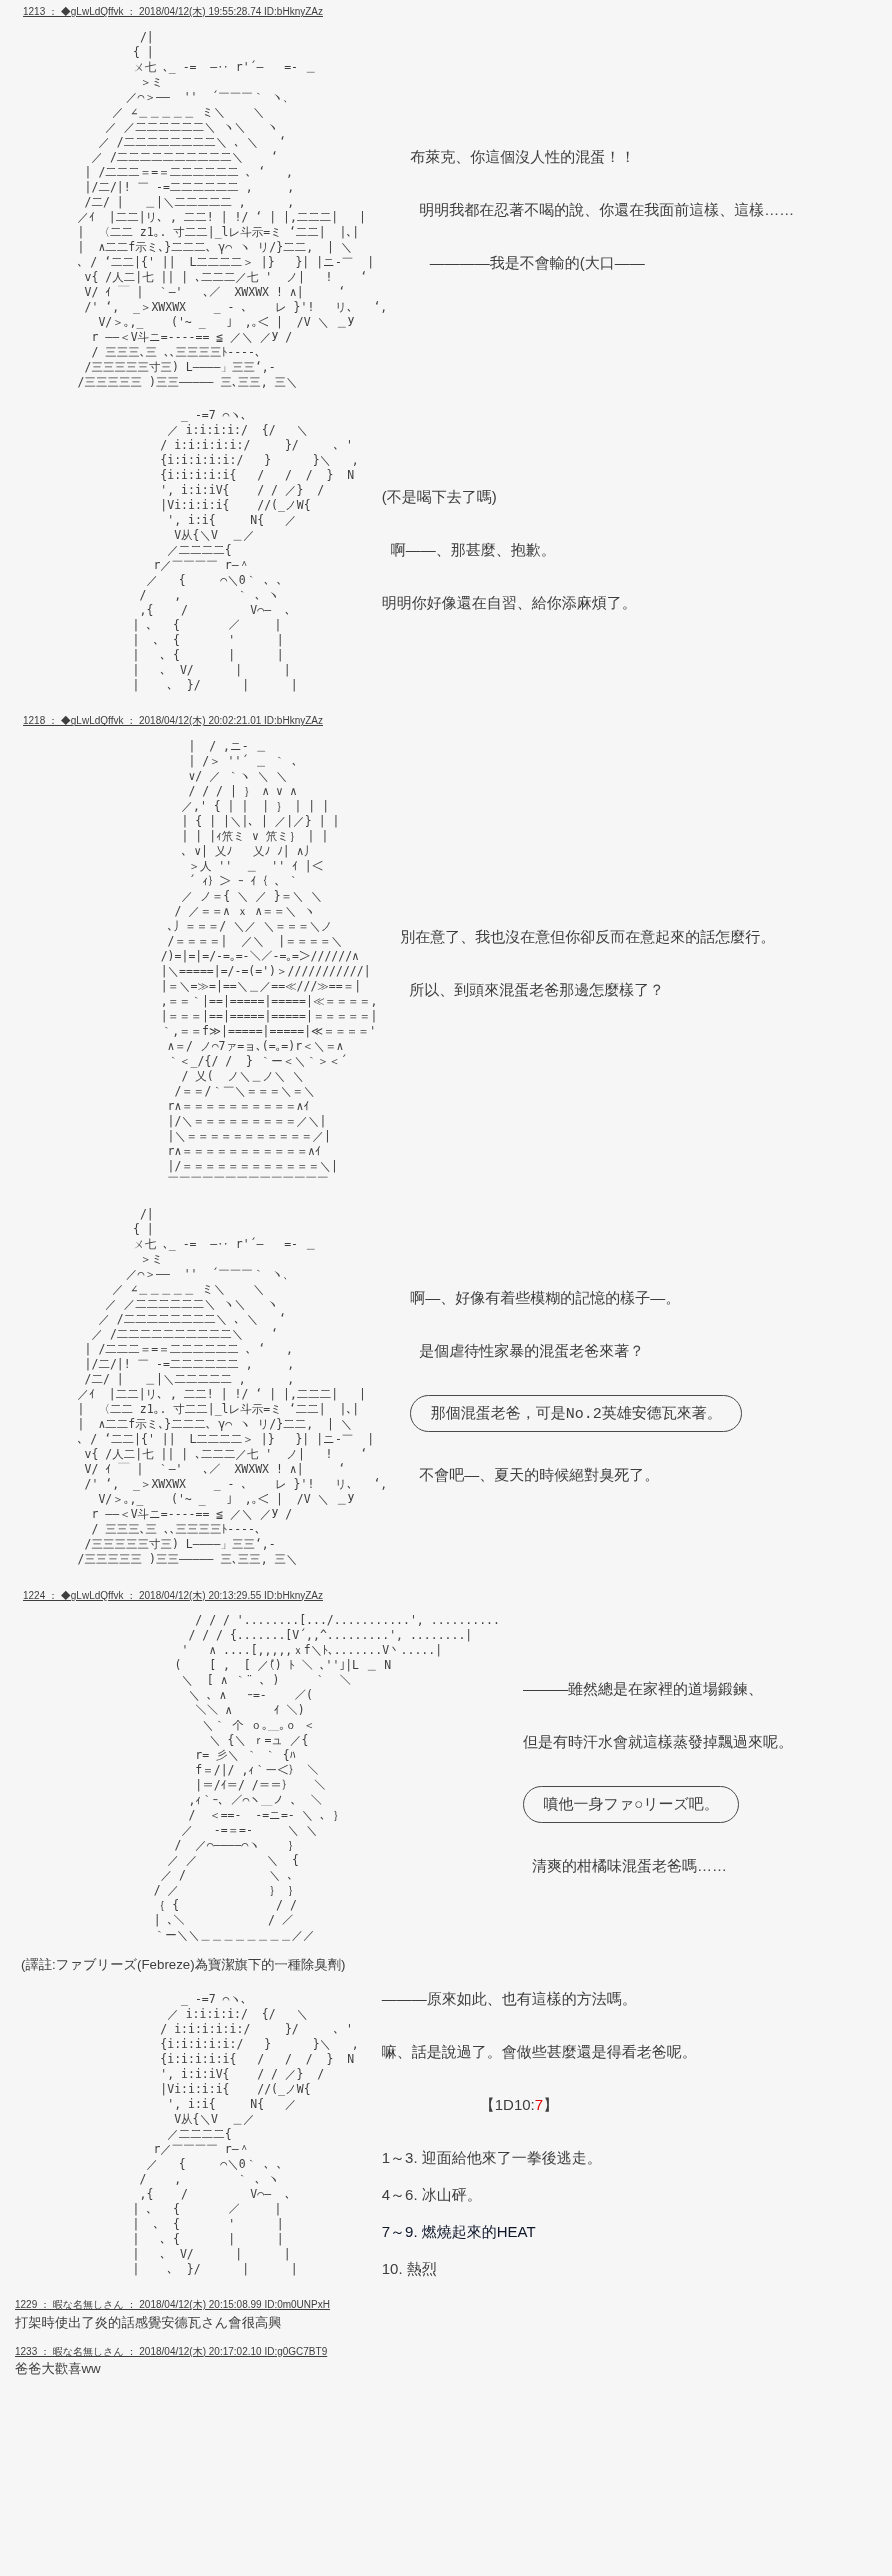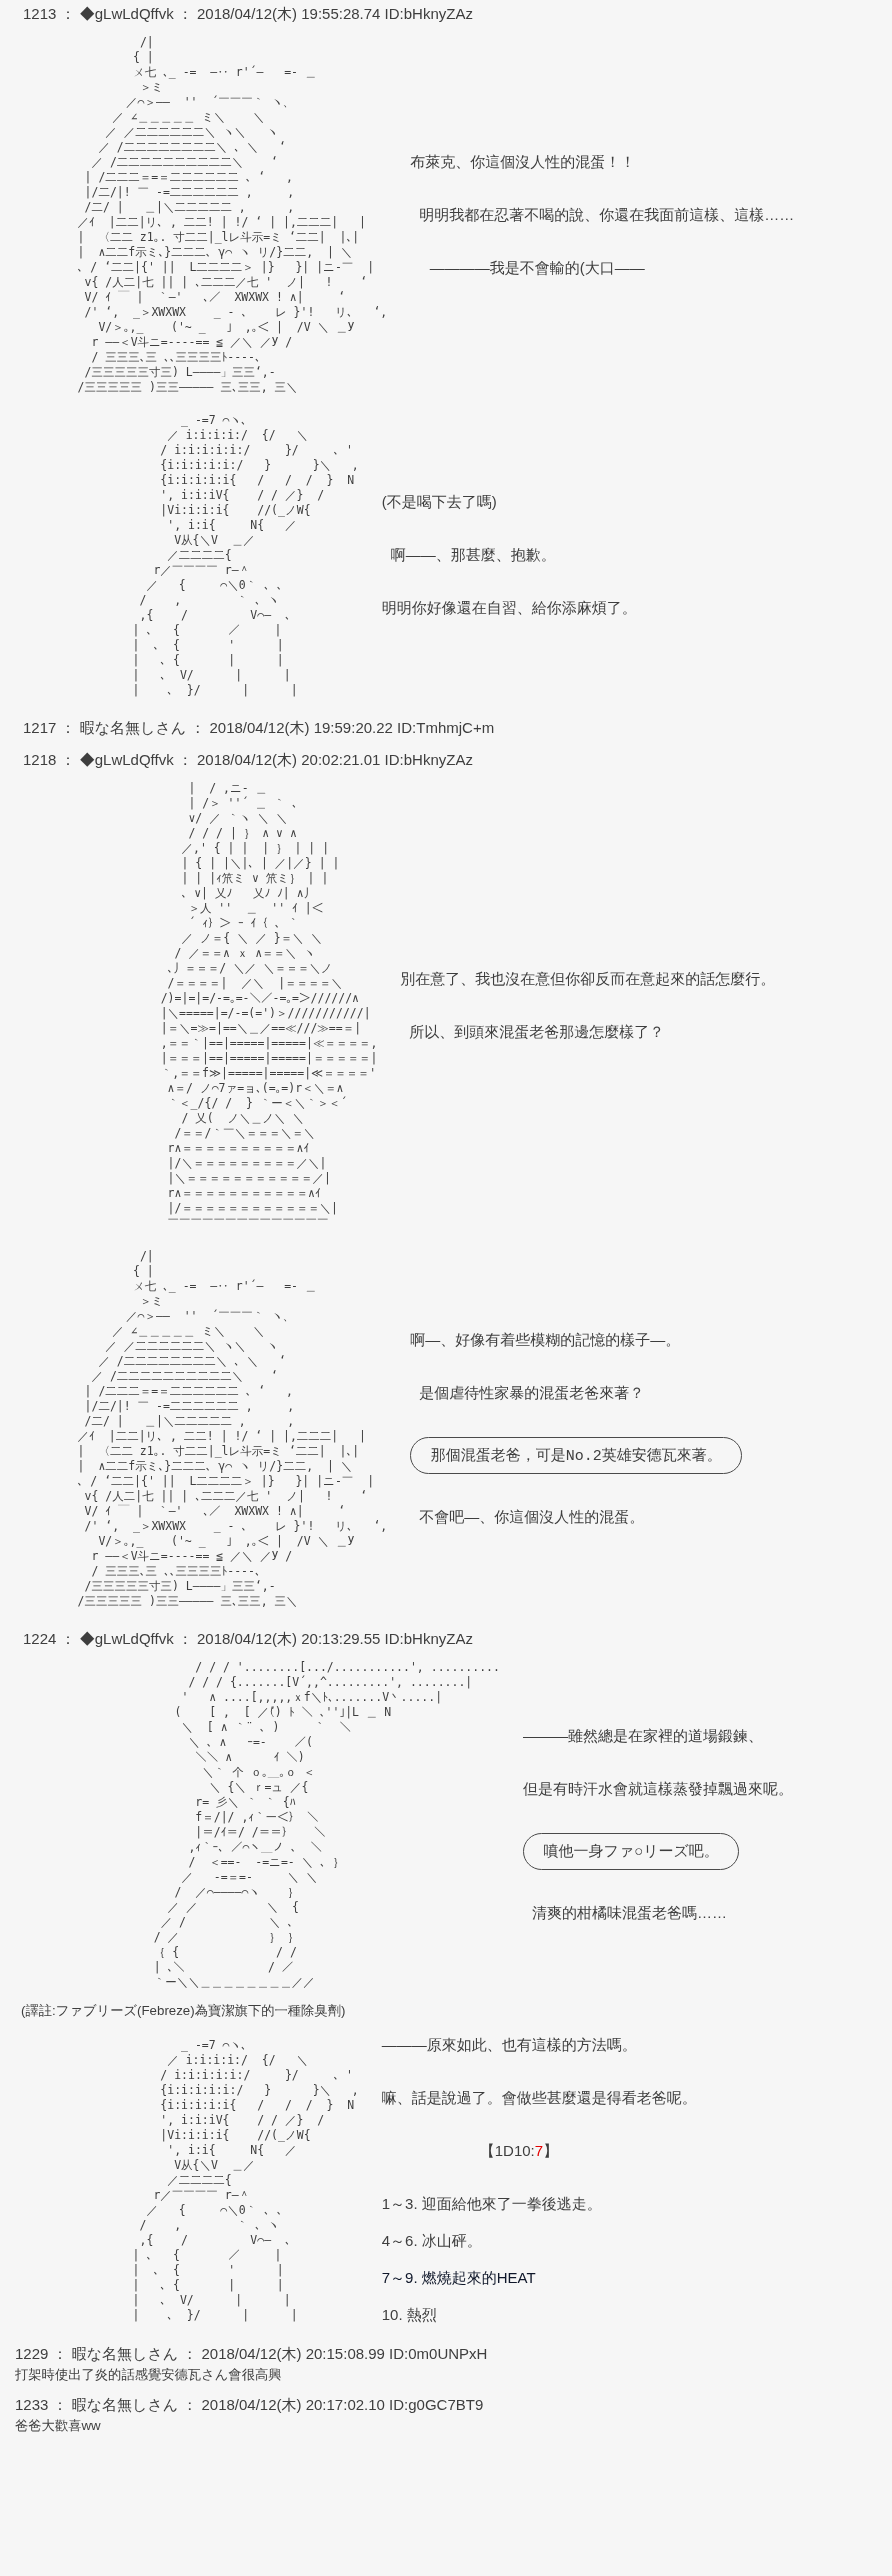--- a/index.html
+++ b/index.html
@@ -5,23 +5,24 @@
   html,body { margin:0; padding:0; }
   body {
     width:892px;
     background:#f6f6f6;
     color:#3e3e3e;
     font-family:"Liberation Sans", sans-serif;
   }
   .page { padding:1.8px 0 27px 0; }
   .post { margin-bottom:12.4px; }
   .post-header {
-    font-size:15px;
+    font-size:10px;
     margin:3.5px 0 1.8px 23px;
     white-space:nowrap;
+    text-decoration:underline;
   }
   .post-body {
     font-size:13.3px;
     margin:1.8px 0 3.5px 23px;
   }
   .aa-row { display:flex; align-items:center; }
   pre.aa {
     font-family:"DejaVu Sans Mono", monospace;
     font-size:11.5px;
     line-height:15px;
@@ -118,21 +119,20 @@
      |    ､  }/      |      |</pre>
       <div class="dialogue">
         <p>(不是喝下去了嗎)</p>
         <p class="ind-1">啊――、那甚麼、抱歉。</p>
         <p>明明你好像還在自習、給你添麻煩了。</p>
       </div>
     </div>
   </section>
 
   <section class="post">
-    <div class="post-header">1217 ： 暇な名無しさん ： 2018/04/12(木) 19:59:20.22 ID:TmhmjC+m</div>
   </section>
 
   <section class="post">
     <div class="post-header">1218 ： ◆gLwLdQffvk ： 2018/04/12(木) 20:02:21.01 ID:bHknyZAz</div>
     <div class="aa-row">
       <pre class="aa ml-c">        |  / ,ニ- ＿
         | /＞ ''´ ＿ ｀ ､
         ∨/ ／ ｀ヽ ＼ ＼
         / / / | ｝ ∧ ∨ ∧
        ／,' { | |  | ｝ | | |
@@ -190,21 +190,21 @@
        r ――＜V斗ニ=----== ≦ ／＼ ／У /
        / 三三三､三 ､､三三三三ﾄ----､
       /三三三三三寸三) L――――」三三‘,-
      /三三三三三 )三三――――― 三､三三, 三＼</pre>
       <div class="dialogue">
         <p>啊―、好像有着些模糊的記憶的樣子―。</p>
         <p class="ind-1">是個虐待性家暴的混蛋老爸來著？</p>
         <div class="bubble">
           <p>那個混蛋老爸，可是No.2英雄安德瓦來著。</p>
         </div>
-        <p class="ind-1">不會吧―、你這個沒人性的混蛋。</p>
+        <p class="ind-1">不會吧―、夏天的時候絕對臭死了。</p>
       </div>
     </div>
   </section>
 
   <section class="post">
     <div class="post-header">1224 ： ◆gLwLdQffvk ： 2018/04/12(木) 20:13:29.55 ID:bHknyZAz</div>
     <div class="aa-row">
       <pre class="aa ml-c">         / / / '........[.../...........', ..........
         / / / {.......[V´,,^.........', ........|
        '   ∧ ....[,,,,,ｘf＼ﾄ､.......V丶.....|

